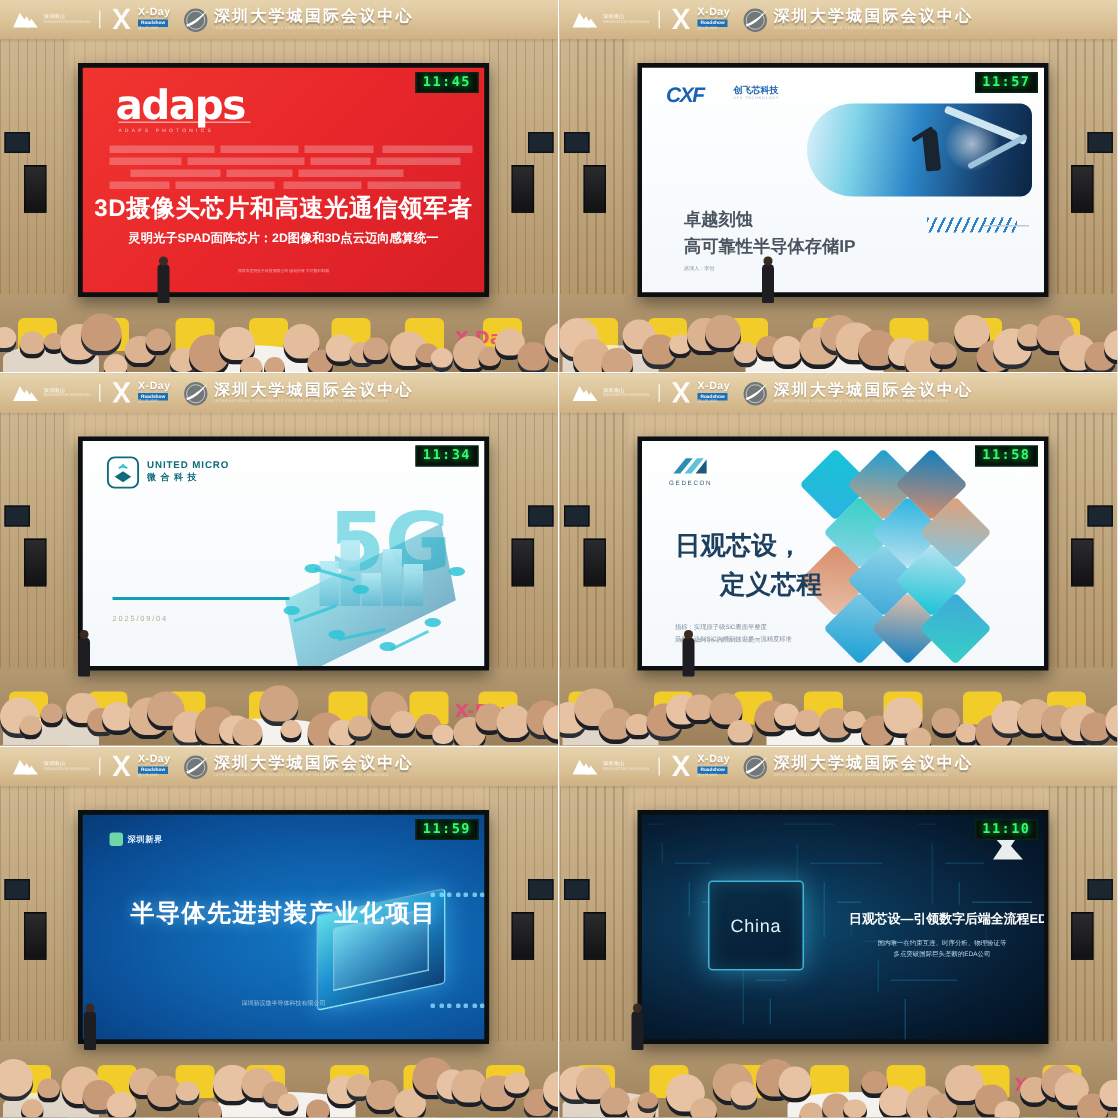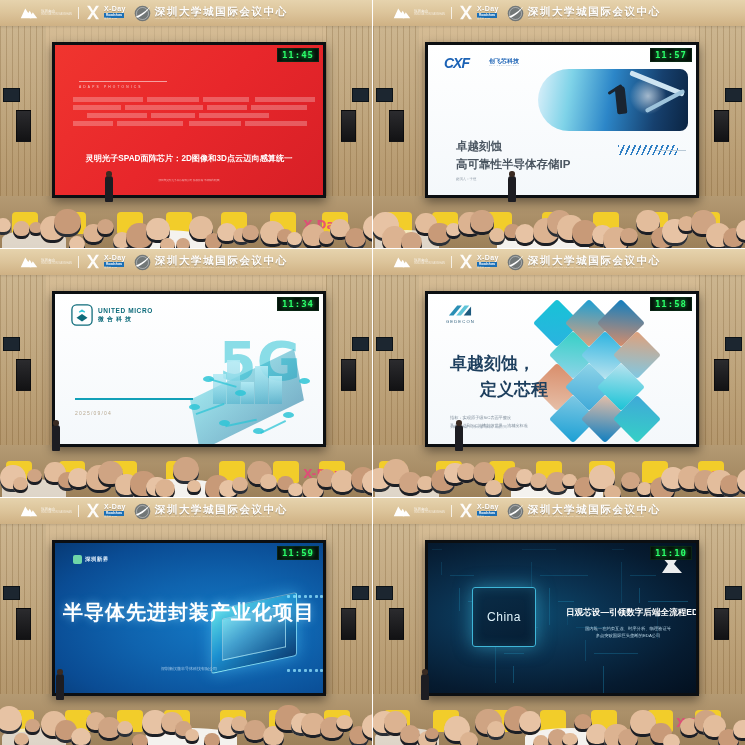--- a/index.html
+++ b/index.html
@@ -38,21 +38,21 @@
         rgba(90,60,25,.18) 0px, rgba(90,60,25,.18) 1px,
         rgba(255,255,255,.05) 1px, rgba(255,255,255,.05) 6px),
       linear-gradient(180deg,#cdb68f,#a8885a);
   }
   .wall-left{left:0;} .wall-right{right:0;}
 
   .banner{
     position:absolute;left:0;right:0;top:0;height:26px;
     background:linear-gradient(180deg,#e6d3ad 0%,#dcc49a 50%,#cfb184 100%);
     display:flex;align-items:center;gap:6px;
-    padding-left:20px;
+    padding-left:8px;
     box-shadow:0 1px 2px rgba(0,0,0,.12);
   }
   .brand-mark{
     display:flex;align-items:center;gap:3px;
   }
   .mtn-icon{width:18px;height:12px;flex:0 0 auto;}
   .brand-txt{
     display:flex;flex-direction:column;justify-content:center;
     line-height:1;
   }
@@ -207,21 +207,21 @@
   .s-gd .t4{position:absolute;left:22px;bottom:14px;font-size:3px;color:#9aa7b3;line-height:1.6;}
   .gd-mosaic{position:absolute;right:2px;top:8px;width:160px;height:136px;}
   .gd-mosaic i{position:absolute;width:34px;height:34px;transform:rotate(45deg);border-radius:3px;}
 
   
   .s-blue{background:radial-gradient(ellipse at 62% 55%,#1478c4 0%,#0f63ae 40%,#0a4c94 75%,#073a75 100%);}
   .bl-logo{position:absolute;left:18px;top:12px;display:flex;align-items:center;gap:3px;}
   .bl-logo .sq{width:9px;height:9px;background:#6fd6a8;border-radius:2px;}
   .bl-logo .nm{font-size:5.5px;font-weight:bold;color:#eaf6ff;letter-spacing:.4px;white-space:nowrap;}
   .s-blue .t1{position:absolute;left:0;right:0;top:56px;text-align:center;
-    font-size:20px;font-weight:bold;color:#ffffff;letter-spacing:1px;
+    font-size:16px;font-weight:bold;color:#ffffff;letter-spacing:1px;
     text-shadow:0 0 9px rgba(130,215,255,.65);}
   .s-blue .t2{position:absolute;left:0;right:0;bottom:22px;text-align:center;
     font-size:4px;color:rgba(220,240,255,.7);}
   .chip{position:absolute;right:26px;top:58px;width:84px;height:62px;
     transform:skewY(-12deg);
     background:linear-gradient(150deg,#5fe0e6,#1b8fd0 45%,#0d3f75);
     border:1px solid rgba(180,240,255,.55);border-radius:3px;
     box-shadow:0 0 16px rgba(90,210,255,.45);}
   .chip .inner{position:absolute;inset:10px;background:linear-gradient(150deg,rgba(160,240,250,.55),rgba(20,90,150,.6));border:1px solid rgba(200,245,255,.5);}
   .pinrow{position:absolute;display:flex;gap:2.5px;}
@@ -306,39 +306,41 @@
       <div class="monitor-L"></div>
       <div class="monitor-R"></div>
       <div class="speaker-L"></div>
       <div class="speaker-R"></div>
       <div class="stage-floor"></div>
 
       <div class="screen-frame">
         <div class="screen">
           <div class="slide-host">
               <div class="slide s-adaps">
+                <div class="adaps-logo">adaps</div>
                 <div class="adaps-rule"></div>
                 <div class="adaps-sub">ADAPS PHOTONICS</div>
                 <div class="adaps-bars">
                   <i style="left: 0px; top: 0px; width: 70px;"></i>
                   <i style="left: 74px; top: 0px; width: 52px;"></i>
                   <i style="left: 130px; top: 0px; width: 46px;"></i>
                   <i style="left: 182px; top: 0px; width: 60px;"></i>
                   <i style="left: 0px; top: 8px; width: 48px;"></i>
                   <i style="left: 52px; top: 8px; width: 78px;"></i>
                   <i style="left: 134px; top: 8px; width: 40px;"></i>
                   <i style="left: 178px; top: 8px; width: 56px;"></i>
                   <i style="left: 14px; top: 16px; width: 60px;"></i>
                   <i style="left: 78px; top: 16px; width: 44px;"></i>
                   <i style="left: 126px; top: 16px; width: 70px;"></i>
                   <i style="left: 0px; top: 24px; width: 40px;"></i>
                   <i style="left: 44px; top: 24px; width: 66px;"></i>
                   <i style="left: 116px; top: 24px; width: 52px;"></i>
                   <i style="left: 172px; top: 24px; width: 62px;"></i>
                 </div>
+                <div class="t1">3D摄像头芯片和高速光通信领军者</div>
                 <div class="t2">灵明光子SPAD面阵芯片：2D图像和3D点云迈向感算统一</div>
                 <div class="t3">深圳市灵明光子科技有限公司  版权所有 不得翻印转载</div>
               </div>
             </div>
           <div class="clock">11:45</div>
         </div>
       </div>
 
       <div class="audience">
           <div class="chair" style="left: 11.9691px;"></div>
@@ -788,21 +790,21 @@
                   <i style="left: 22px; top: 36px; background: linear-gradient(140deg, rgb(53, 208, 198), rgb(143, 212, 232));"></i>
                   <i style="left: 54px; top: 36px; background: linear-gradient(140deg, rgb(43, 179, 224), rgb(185, 227, 239));"></i>
                   <i style="left: 86px; top: 36px; background: linear-gradient(140deg, rgb(224, 160, 122), rgb(127, 201, 228));"></i>
                   <i style="left: 6px; top: 68px; background: linear-gradient(140deg, rgb(217, 141, 106), rgb(230, 191, 168));"></i>
                   <i style="left: 38px; top: 68px; background: linear-gradient(140deg, rgb(143, 212, 232), rgb(63, 169, 216));"></i>
                   <i style="left: 70px; top: 68px; background: linear-gradient(140deg, rgb(185, 227, 239), rgb(23, 195, 214));"></i>
                   <i style="left: 22px; top: 100px; background: linear-gradient(140deg, rgb(127, 201, 228), rgb(26, 159, 212));"></i>
                   <i style="left: 54px; top: 100px; background: linear-gradient(140deg, rgb(230, 191, 168), rgb(15, 126, 192));"></i>
                   <i style="left: 86px; top: 100px; background: linear-gradient(140deg, rgb(63, 169, 216), rgb(53, 208, 198));"></i>
                 </div>
-                <div class="t1">卓越刻蚀，</div>
+                <div class="t1">日观芯设，</div>
                 <div class="t2">定义芯程</div>
                 <div class="t3" style="white-space: pre-line;">指标：实现原子级SiC表面平整度
 马赫：达到SiC沟槽刻蚀世界一流精度标准</div>
                 <div class="t4">深圳市格德康半导体设备（深圳）有限公司</div>
               </div>
             </div>
           <div class="clock">11:58</div>
         </div>
       </div>
 

